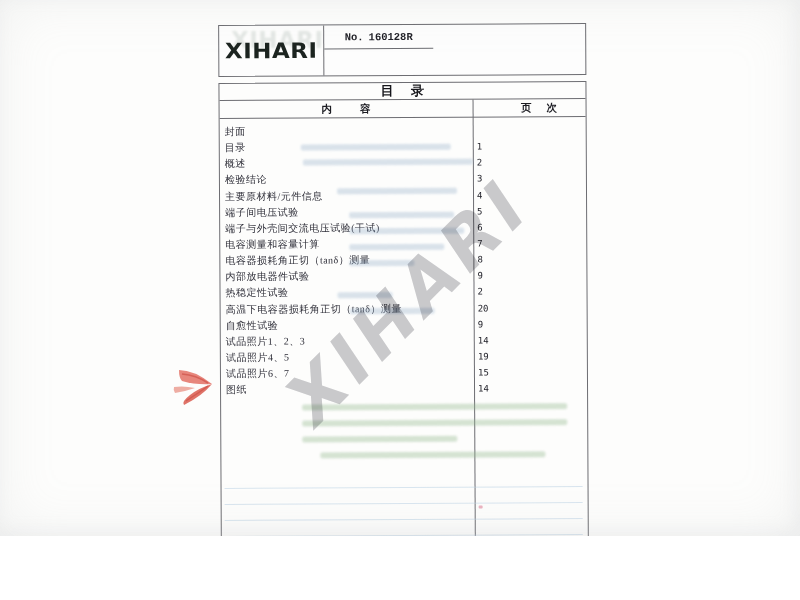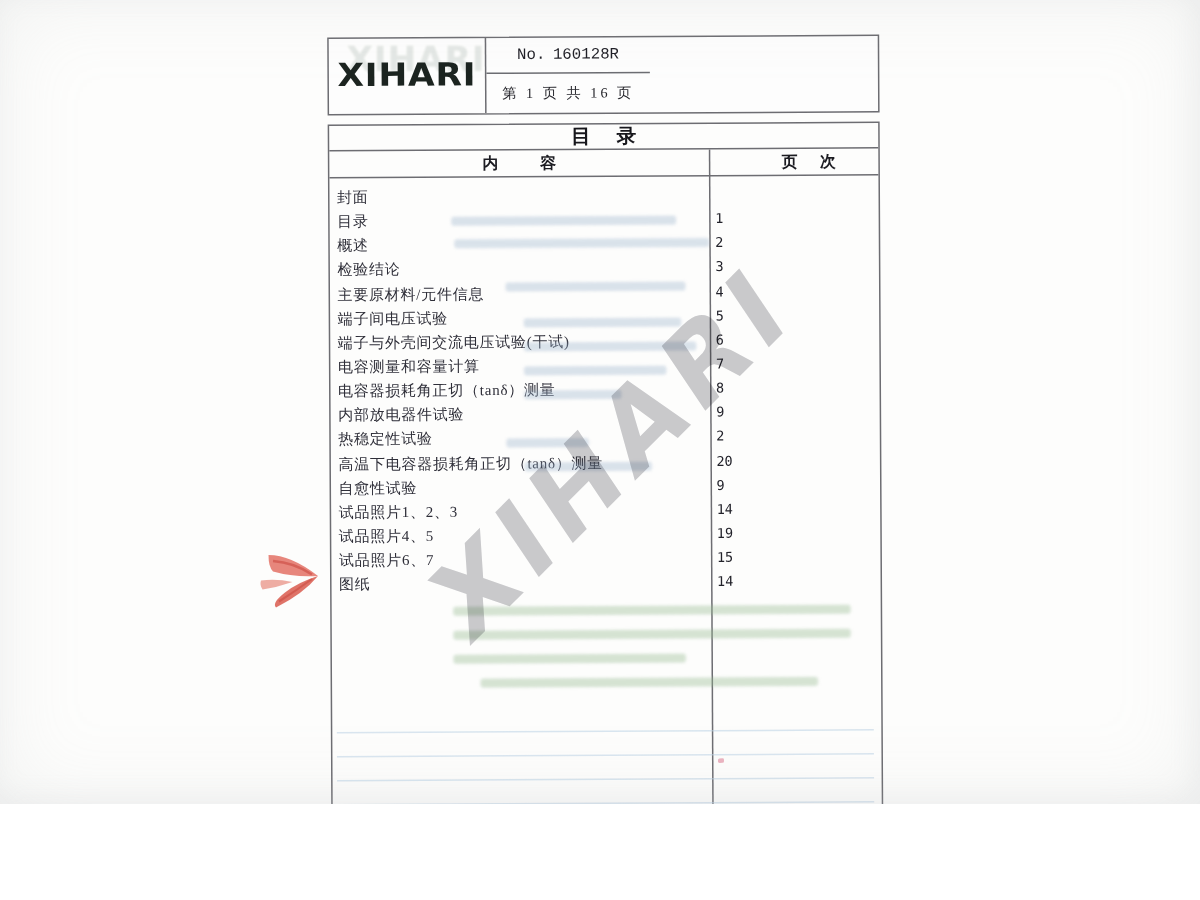--- a/index.html
+++ b/index.html
@@ -24,21 +24,21 @@
   .logo-text{
     font-family:"DejaVu Sans",sans-serif;font-weight:800;font-size:23px;letter-spacing:.5px;
     color:#1c2420;transform:scaleY(.92);
   }
   .title-cell{flex:1;border-right:1px solid #6d6d72;display:flex;align-items:center;justify-content:center;box-sizing:border-box;}
   .report-title{
     font-weight:700;font-size:17px;letter-spacing:9px;text-indent:9px;color:#15151a;
   }
   .no-cell{width:109px;display:flex;flex-direction:column;box-sizing:border-box;}
   .no-top{height:24px;border-bottom:1px solid #6d6d72;display:flex;align-items:center;justify-content:center;gap:5px;box-sizing:border-box;}
-  .no-label,.no-value{font-family:"Liberation Mono",monospace;font-size:10.5px;font-weight:400;color:#1f1f26;}
+  .no-label,.no-value{font-family:"Liberation Mono",monospace;font-size:10.5px;font-weight:700;color:#1f1f26;}
   .no-bottom{flex:1;display:flex;align-items:center;justify-content:center;}
   .page-info{font-size:9.5px;letter-spacing:2px;color:#26262c;}
 
   
   .toc-table{
     position:absolute;left:218px;top:82px;width:368px;height:486px;
     border:1.5px solid #6d6d72;box-sizing:border-box;
   }
   .toc-caption{height:17px;border-bottom:1px solid #6d6d72;display:flex;align-items:center;justify-content:center;box-sizing:border-box;}
   .toc-caption-text{font-weight:700;font-size:13px;letter-spacing:7px;text-indent:7px;color:#17171c;}
@@ -85,23 +85,20 @@
   <div class="doc">
 
     <div class="header-table">
       <div class="logo-cell">
         <span class="logo-text">XIHARI</span>
       </div>
       <div class="no-cell">
         <div class="no-top">
           <span class="no-label">No.</span>
           <span class="no-value">160128R</span>
-        </div>
-        <div class="no-bottom">
-          <span class="page-info">第 1 页 共 16 页</span>
         </div>
       </div>
     </div>
 
     <div class="toc-table">
       <div class="toc-caption">
         <span class="toc-caption-text">目 录</span>
       </div>
       <div class="toc-cols">
         <div class="ch-content">内容</div>

